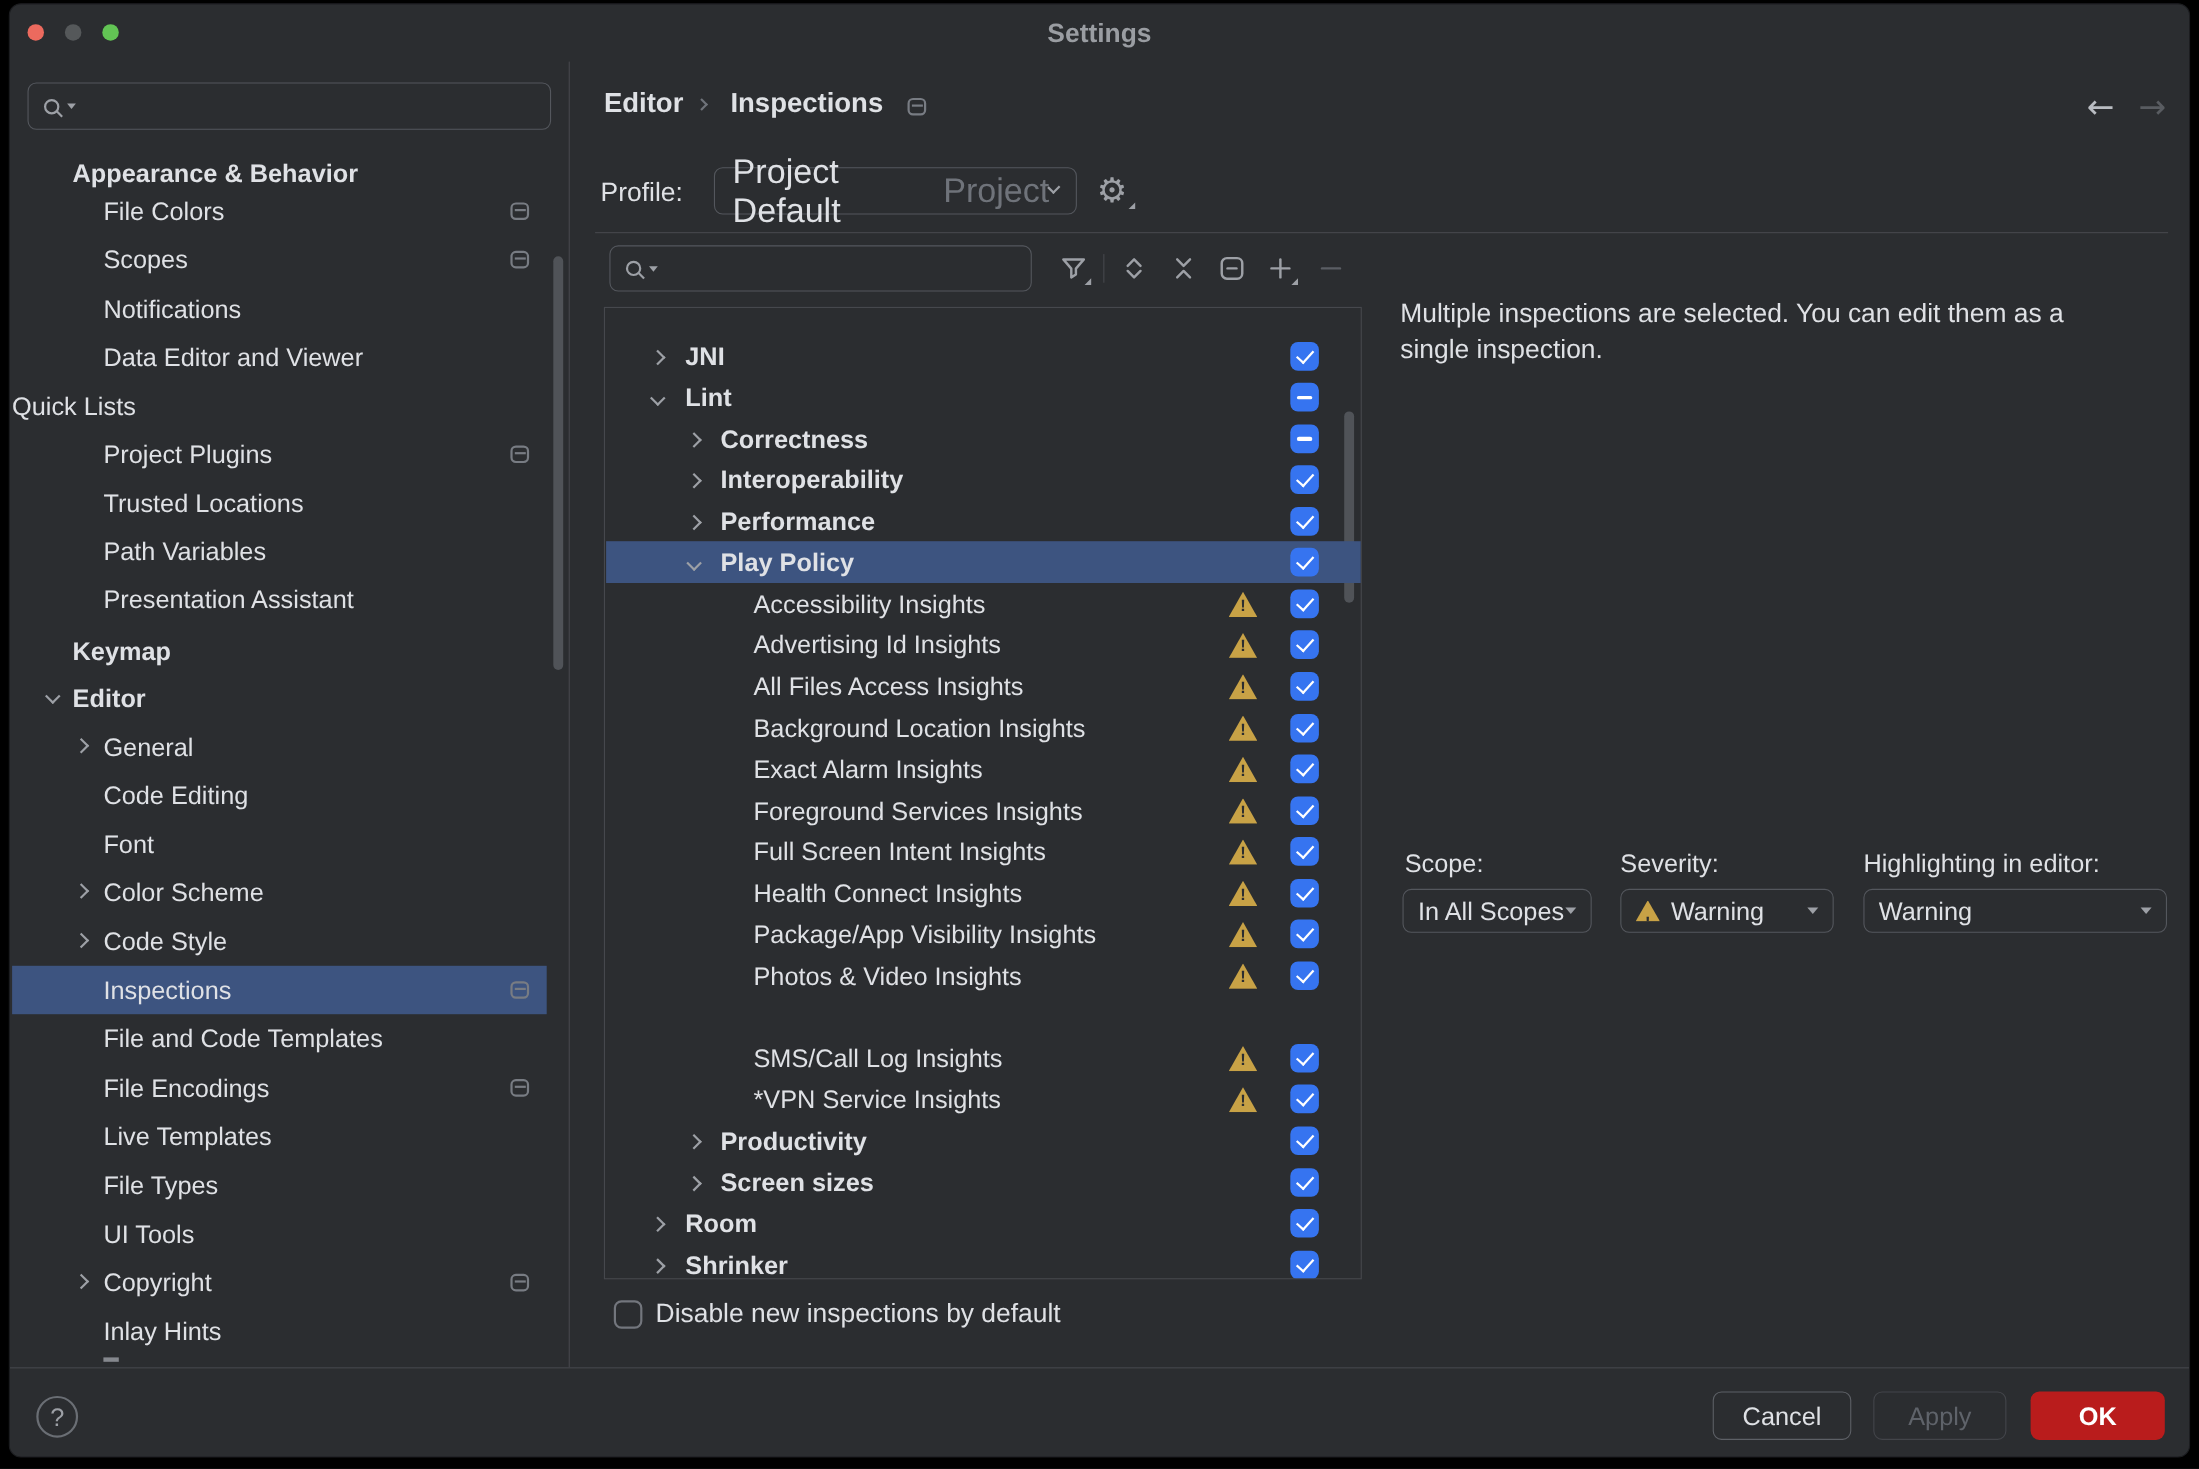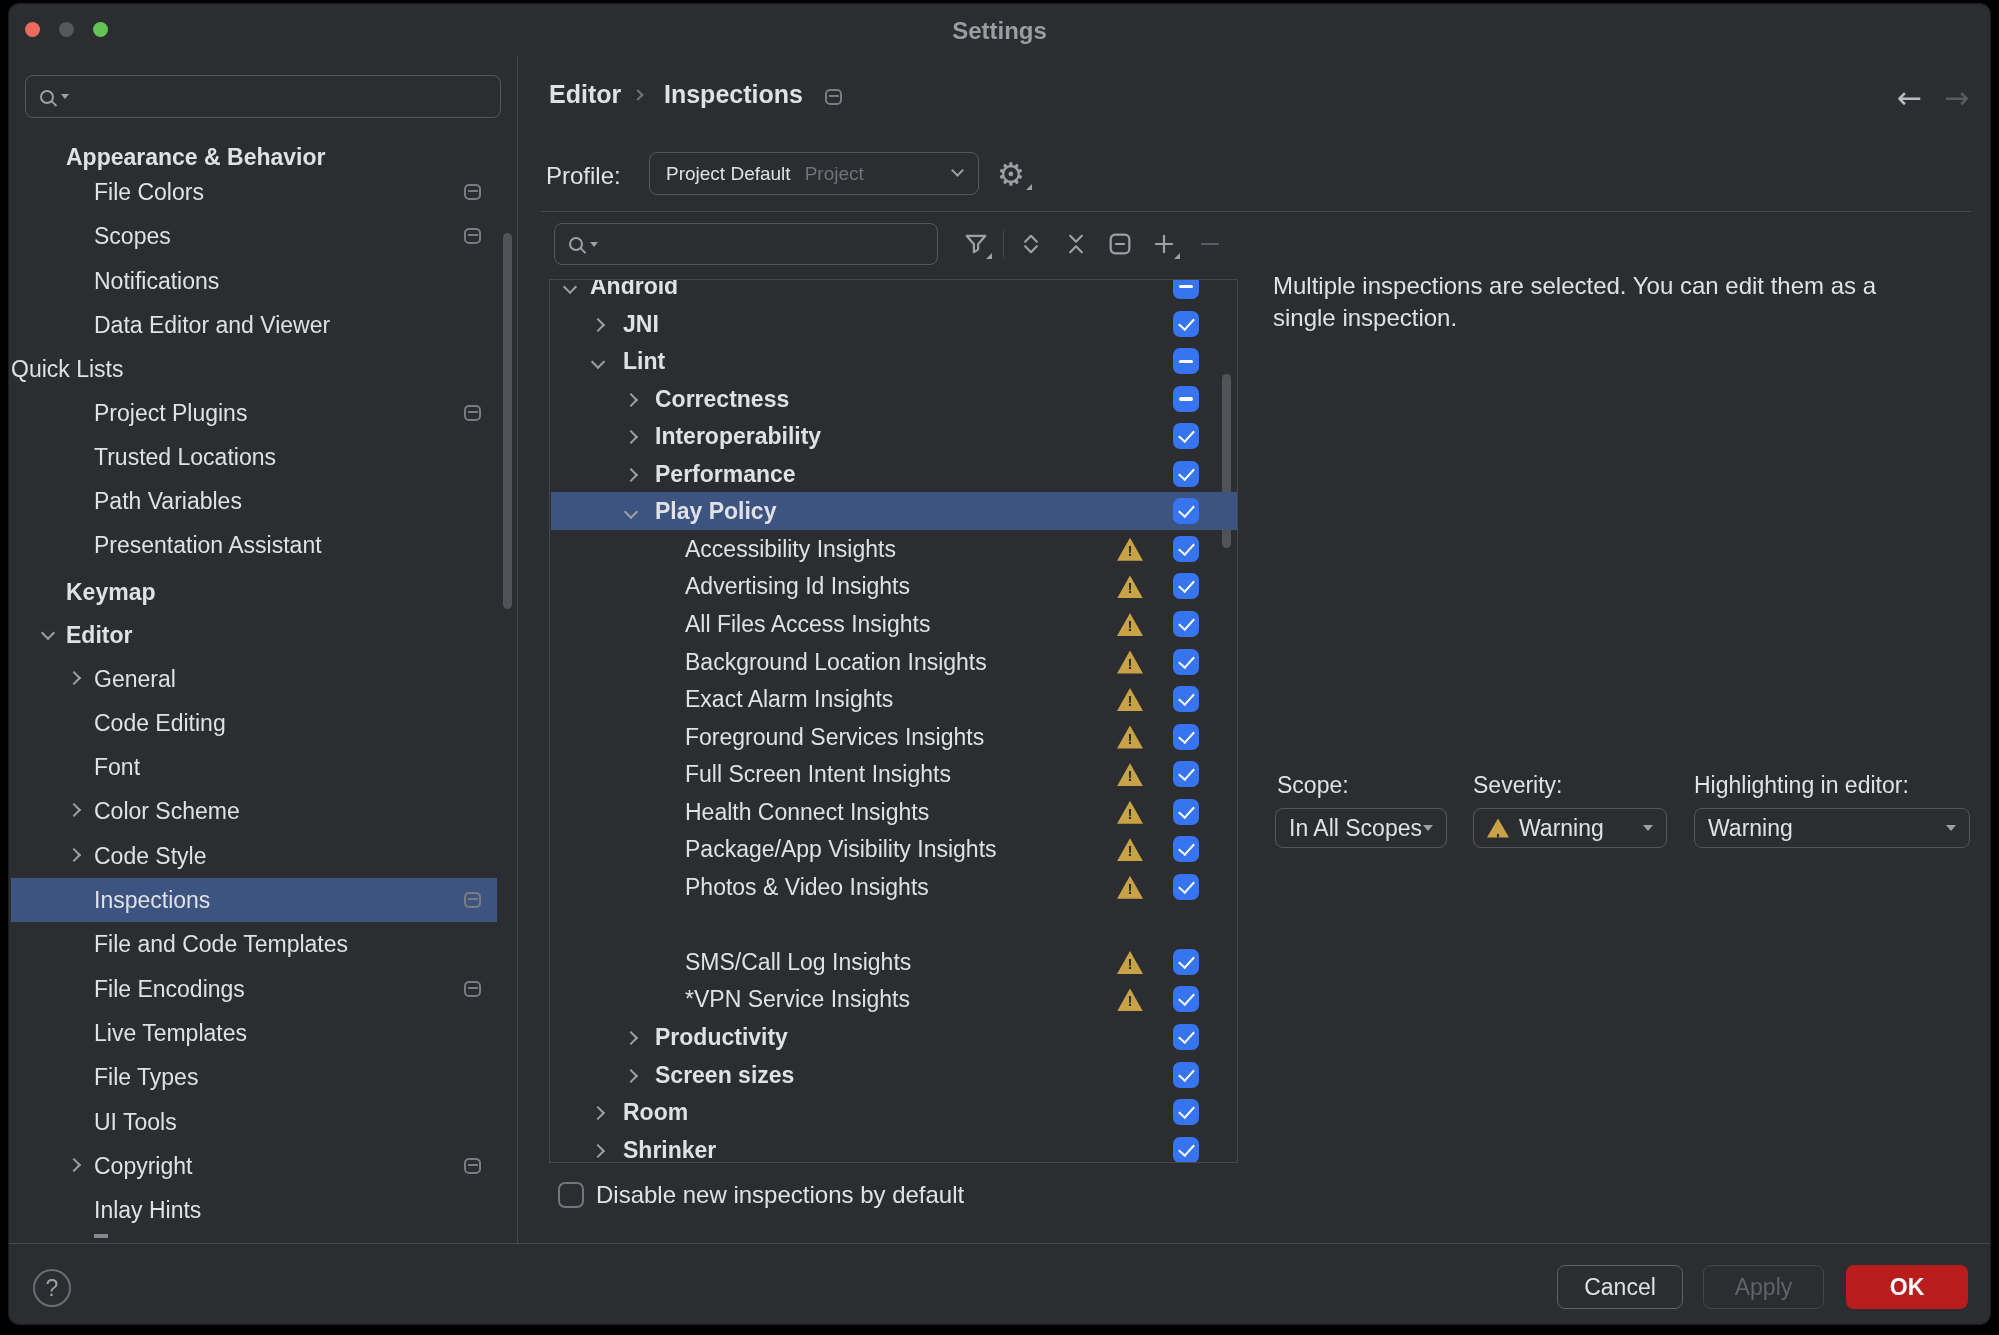--- a/index.html
+++ b/index.html
@@ -206,21 +206,21 @@
 
   <span class="abs crumb" style="left:540px; top:76px;">Editor</span>
   <span class="abs chev right" style="left:625px; top:87px; width:8px; height:8px; border-color:#6f737a;"></span>
   <span class="abs crumb" style="left:655px; top:76px;">Inspections</span>
   <span class="mod-ic abs" style="left:816px; top:85px;"></span>
 
   <span class="abs nav-arrow" style="left:1888px; top:76px; color:#b9bcc2;">←</span>
   <span class="abs nav-arrow" style="left:1935px; top:76px; color:#595c61;">→</span>
 
   <span class="abs label-txt" style="left:537px; top:158px;">Profile:</span>
-  <div class="dropdown" style="left:640px; top:148px; width:330px; height:43px; padding:0 16px; font-size:19px;">
+  <div class="dropdown" style="left:640px; top:148px; width:330px; height:43px; padding:0 16px; font-size:31px;">
     <span>Project Default</span>
     <span style="color:#6f737a; margin-left:14px;">Project</span>
     <span class="chev down" style="margin-left:auto; margin-top:-6px; width:9px; height:9px;"></span>
   </div>
   <div class="abs" style="left:988px; top:155px;">
     <span class="gear">⚙</span>
     <span class="corner" style="right:-7px; bottom:0;"></span>
   </div>
   <div class="hsep" style="left:532px; top:207px; width:1430px;"></div>
 
@@ -262,25 +262,20 @@
     <span class="corner"></span>
   </div>
   <div class="tool" style="left:1183px; top:222px;">
     <svg class="ic dim" width="28" height="28" viewBox="0 0 24 24">
       <line x1="5" y1="12" x2="19" y2="12"></line>
       </svg>
   </div>
 
   <div id="treepanel">
     <div class="scroll-thumb" style="left:672px; top:94px; width:9px; height:174px;"></div>
-  <div class="tree-row" style="top: -13px;">
-        <span class="chev down t-chev" style="left: 14px;"></span>
-        <span class="t-lbl b" style="left: 39px;">Android</span>
-        <span class="cb mixed"></span>
-      </div>
       <div class="tree-row" style="top: 24.55px;">
         <span class="chev right t-chev" style="left: 42px;"></span>
         <span class="t-lbl b" style="left: 72px;">JNI</span>
         <span class="cb checked"></span>
       </div>
       <div class="tree-row" style="top: 62.1px;">
         <span class="chev down t-chev" style="left: 42px;"></span>
         <span class="t-lbl b" style="left: 72px;">Lint</span>
         <span class="cb mixed"></span>
       </div>

